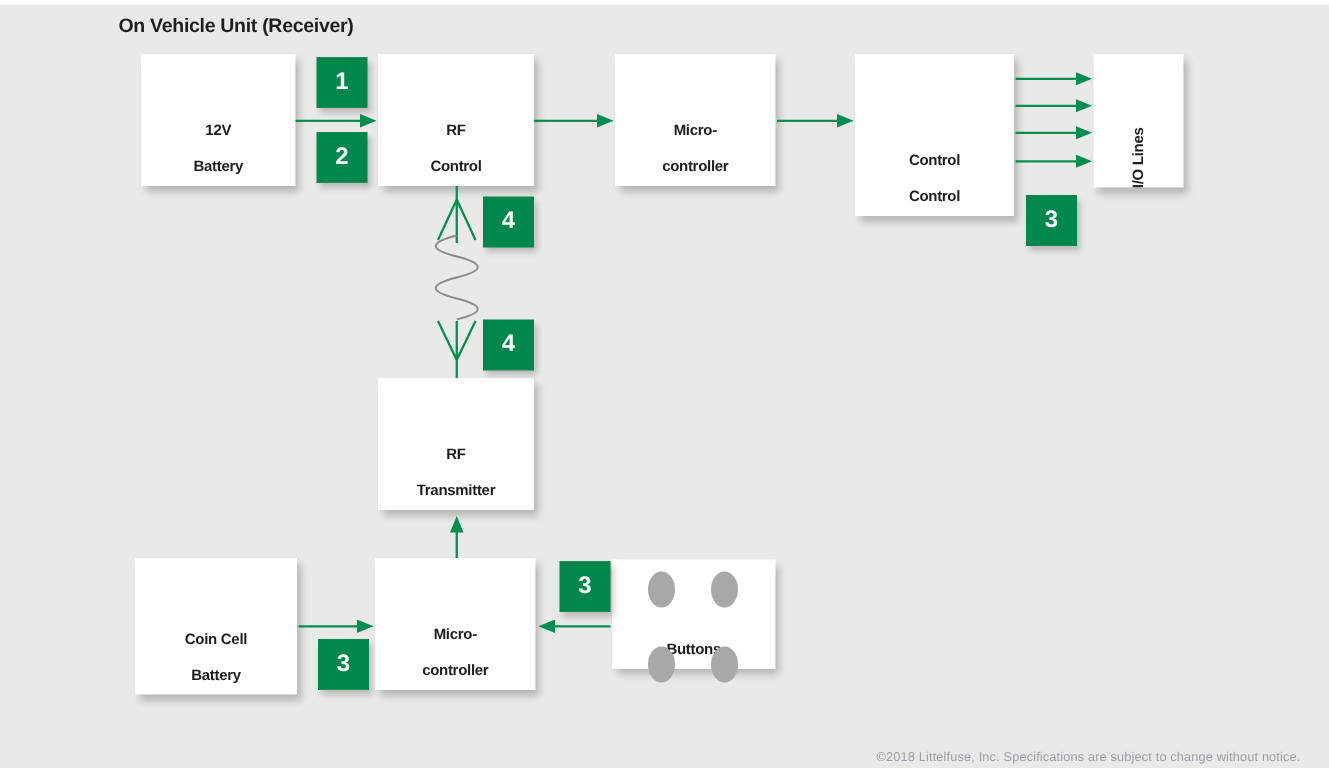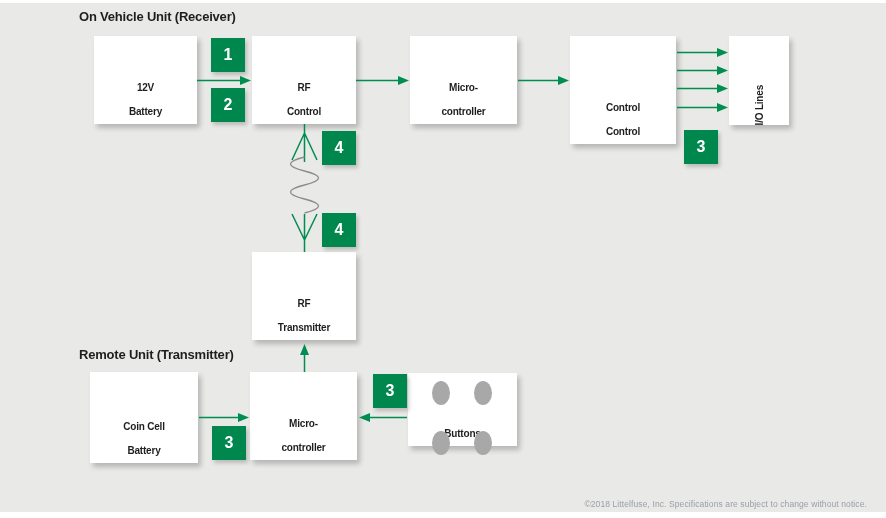--- a/index.html
+++ b/index.html
@@ -115,21 +115,20 @@
     white-space: nowrap;
   }
 </style>
 </head>
 <body>
 
 <div class="page">
   <div class="canvas-bg"></div>
 
   <div class="section-title t-vehicle">On Vehicle Unit (Receiver)</div>
-  <div class="section-title t-remote">Remote Unit (Transmitter)</div>
 
   <div class="block b-battery">
     <span class="line">12V</span>
     <span class="line">Battery</span>
   </div>
   <div class="block b-rfrx">
     <span class="line">RF</span>
     <span class="line">Control</span>
   </div>
   <div class="block b-microv">

